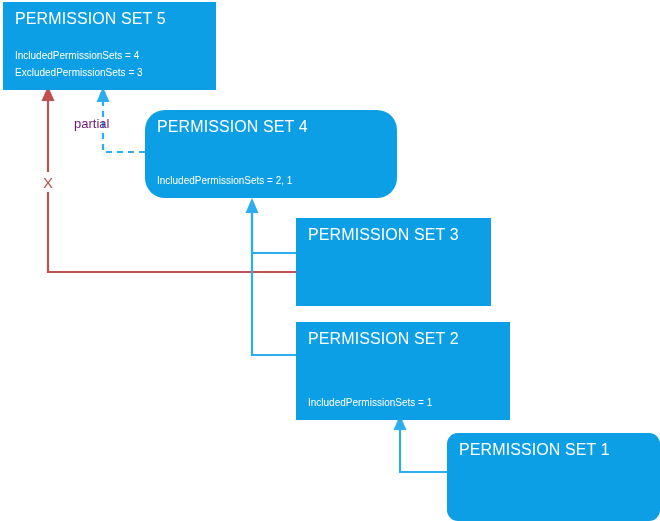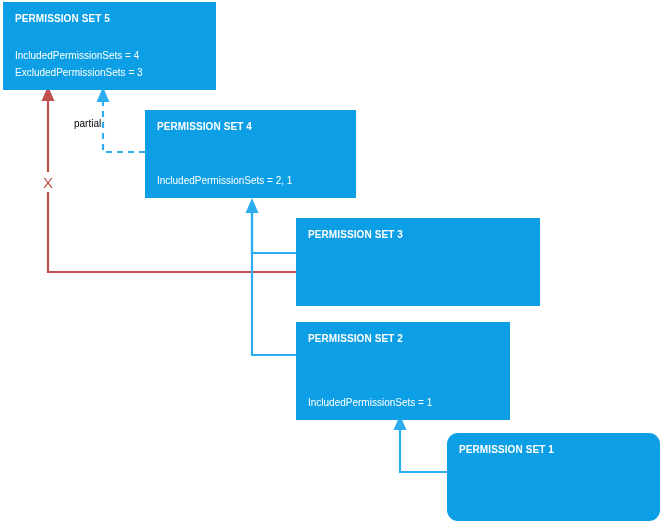--- a/index.html
+++ b/index.html
@@ -24,38 +24,37 @@
   }
   .node {
     position: absolute;
     background: #0d9fe6;
     color: #ffffff;
     box-sizing: border-box;
     padding: 9px 12px 10px 12px;
     z-index: 3;
   }
   .node-title {
-    font-size: 10px;
+    font-size: 16px;
     letter-spacing: 0.1px;
     line-height: 16px;
     white-space: nowrap;
-    font-weight: bold;
   }
   .node-body {
     position: absolute;
     left: 12px;
     bottom: 9px;
     font-size: 10px;
     line-height: 17px;
     white-space: nowrap;
   }
   .edge-label {
     position: absolute;
-    color: #000000;
-    font-size: 10px;
+    color: #701a75;
+    font-size: 13px;
     line-height: 14px;
     z-index: 4;
     white-space: nowrap;
   }
   .x-mark {
     position: absolute;
     color: #c0504d;
     font-size: 15px;
     line-height: 15px;
     z-index: 4;
@@ -96,28 +95,28 @@
   </svg>
 
   <div class="node" style="left:3px; top:2px; width:213px; height:88px;">
     <div class="node-title">PERMISSION SET 5</div>
     <div class="node-body">
       <div>IncludedPermissionSets = 4</div>
       <div>ExcludedPermissionSets = 3</div>
     </div>
   </div>
 
-  <div class="node" style="left:145px; top:110px; width:211px; height:88px;">
+  <div class="node" style="left:145px; top:110px; width:252px; height:88px;border-radius:20px;">
     <div class="node-title">PERMISSION SET 4</div>
     <div class="node-body">
       <div>IncludedPermissionSets = 2, 1</div>
     </div>
   </div>
 
-  <div class="node" style="left:296px; top:218px; width:244px; height:88px;">
+  <div class="node" style="left:296px; top:218px; width:195px; height:88px;">
     <div class="node-title">PERMISSION SET 3</div>
   </div>
 
   <div class="node" style="left:296px; top:322px; width:214px; height:98px;">
     <div class="node-title">PERMISSION SET 2</div>
     <div class="node-body">
       <div>IncludedPermissionSets = 1</div>
     </div>
   </div>
 

